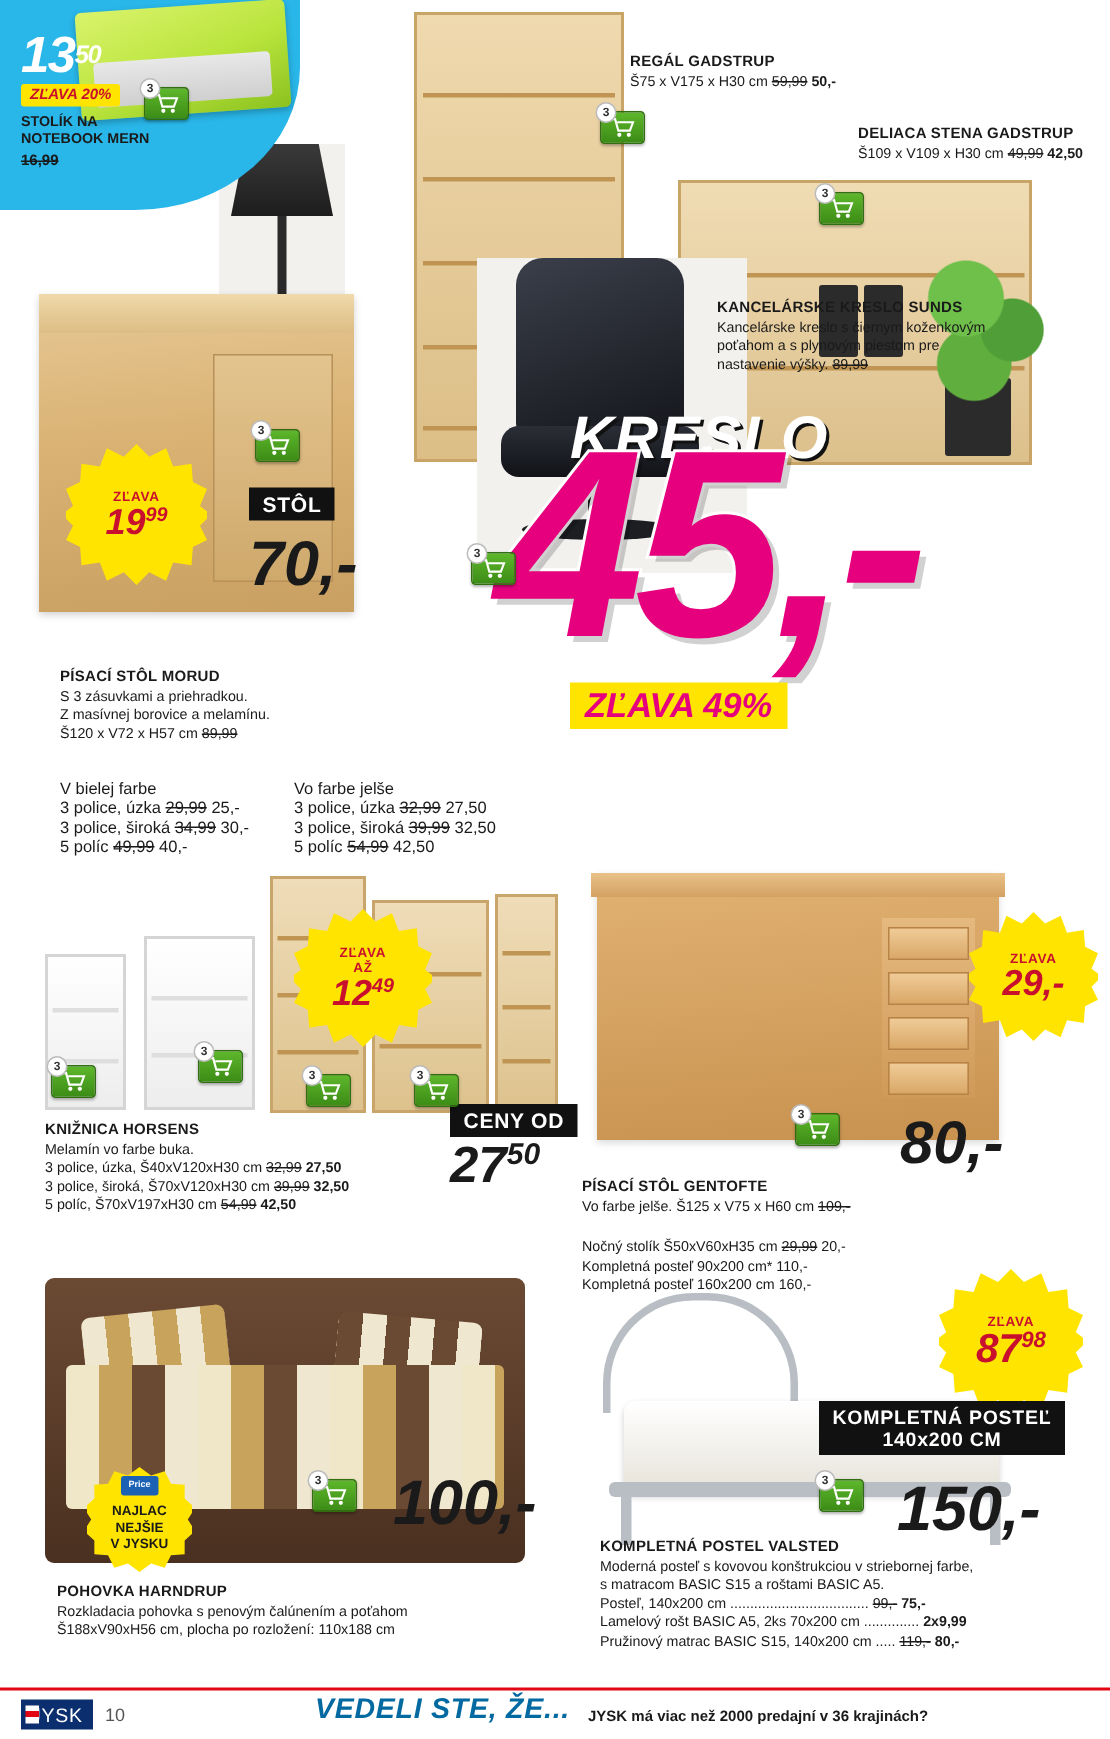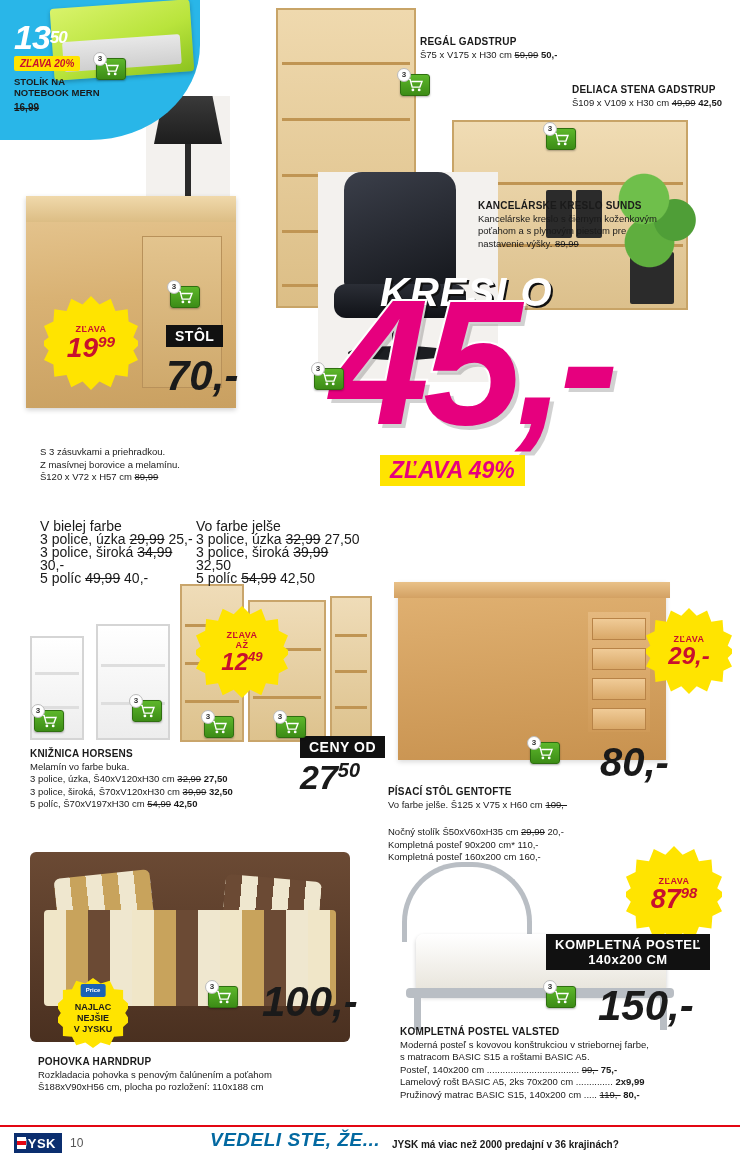--- a/index.html
+++ b/index.html
@@ -269,30 +269,30 @@
     paint-order:stroke fill;
     text-shadow:4px 4px 0 rgba(0,0,0,.18);
   }
   .hero-zlava{
     position:absolute; left:380px; top:455px;
     background:#ffe400; color:#e6007e; font-weight:bold; font-style:italic;
     font-size:23px; padding:2px 10px;
   }
 
   
-  .spec{ position:absolute; font-size:14px; line-height:13px; }
+  .spec{ position:absolute; font-size:11px; line-height:13px; }
 
   
   .bottombar{
     position:absolute; left:0; bottom:0; width:740px; height:34px;
     border-top:2px solid #e30613; background:#fff;
   }
   .jysk-logo{
     position:absolute; left:14px; top:6px; width:48px; height:20px;
-    background:#0b2e6f; color:#fff; font-weight:bold; font-size:13px;
+    background:#0b2e6f; color:#fff; font-weight:normal; font-size:13px;
     display:flex; align-items:center; justify-content:center; letter-spacing:.5px;
   }
   .jysk-logo:before{
     content:""; position:absolute; left:3px; top:4px; width:9px; height:12px;
     background:linear-gradient(#fff 0 33%, #e30613 33% 66%, #fff 66% 100%);
   }
   .pagenum{ position:absolute; left:70px; top:9px; font-size:12px; color:#555; }
   .vedeli{
     position:absolute; left:186px; top:2px; color:#0369a1;
     font-weight:bold; font-style:italic; font-size:19px; letter-spacing:.5px;margin-left:24px;
@@ -440,28 +440,29 @@
     <div><span>nastavenie výšky.</span>
       <span class="strike">89,99</span></div>
   </div>
 
   <div class="hero-kreslo">KRESLO</div>
   <div class="hero-45">45,-</div>
   <div class="hero-zlava">ZĽAVA 49%</div>
 
   <div class="burst star-yellow" style="left:44px; top:296px; width:94px; height:94px;">
     <div class="lbl">ZĽAVA</div>
-    <div class="val" style="font-size:28px;">
+    <div class="val" style="font-size:24px;">
       <span>19</span><span class="c">99</span>
     </div>
   </div>
   <div class="black-tag" style="left:166px; top:325px;">STÔL</div>
   <div class="pricetxt" style="left:166px; top:352px; font-size:42px;">70,-</div>
 
   <div class="tb" style="left:40px; top:446px; width:300px;">
+    <div class="h">PÍSACÍ STÔL MORUD</div>
     <div>S 3 zásuvkami a priehradkou.</div>
     <div>Z masívnej borovice a melamínu.</div>
     <div><span>Š120 x V72 x H57 cm</span>
       <span class="strike">89,99</span></div>
   </div>
 
   <div class="spec" style="left:40px; top:520px; width:160px;">
     <div>V bielej farbe</div>
     <div><span>3 police, úzka </span><span class="strike">29,99</span> <span>25,-</span></div>
     <div><span>3 police, široká </span><span class="strike">34,99</span> <span>30,-</span></div>

